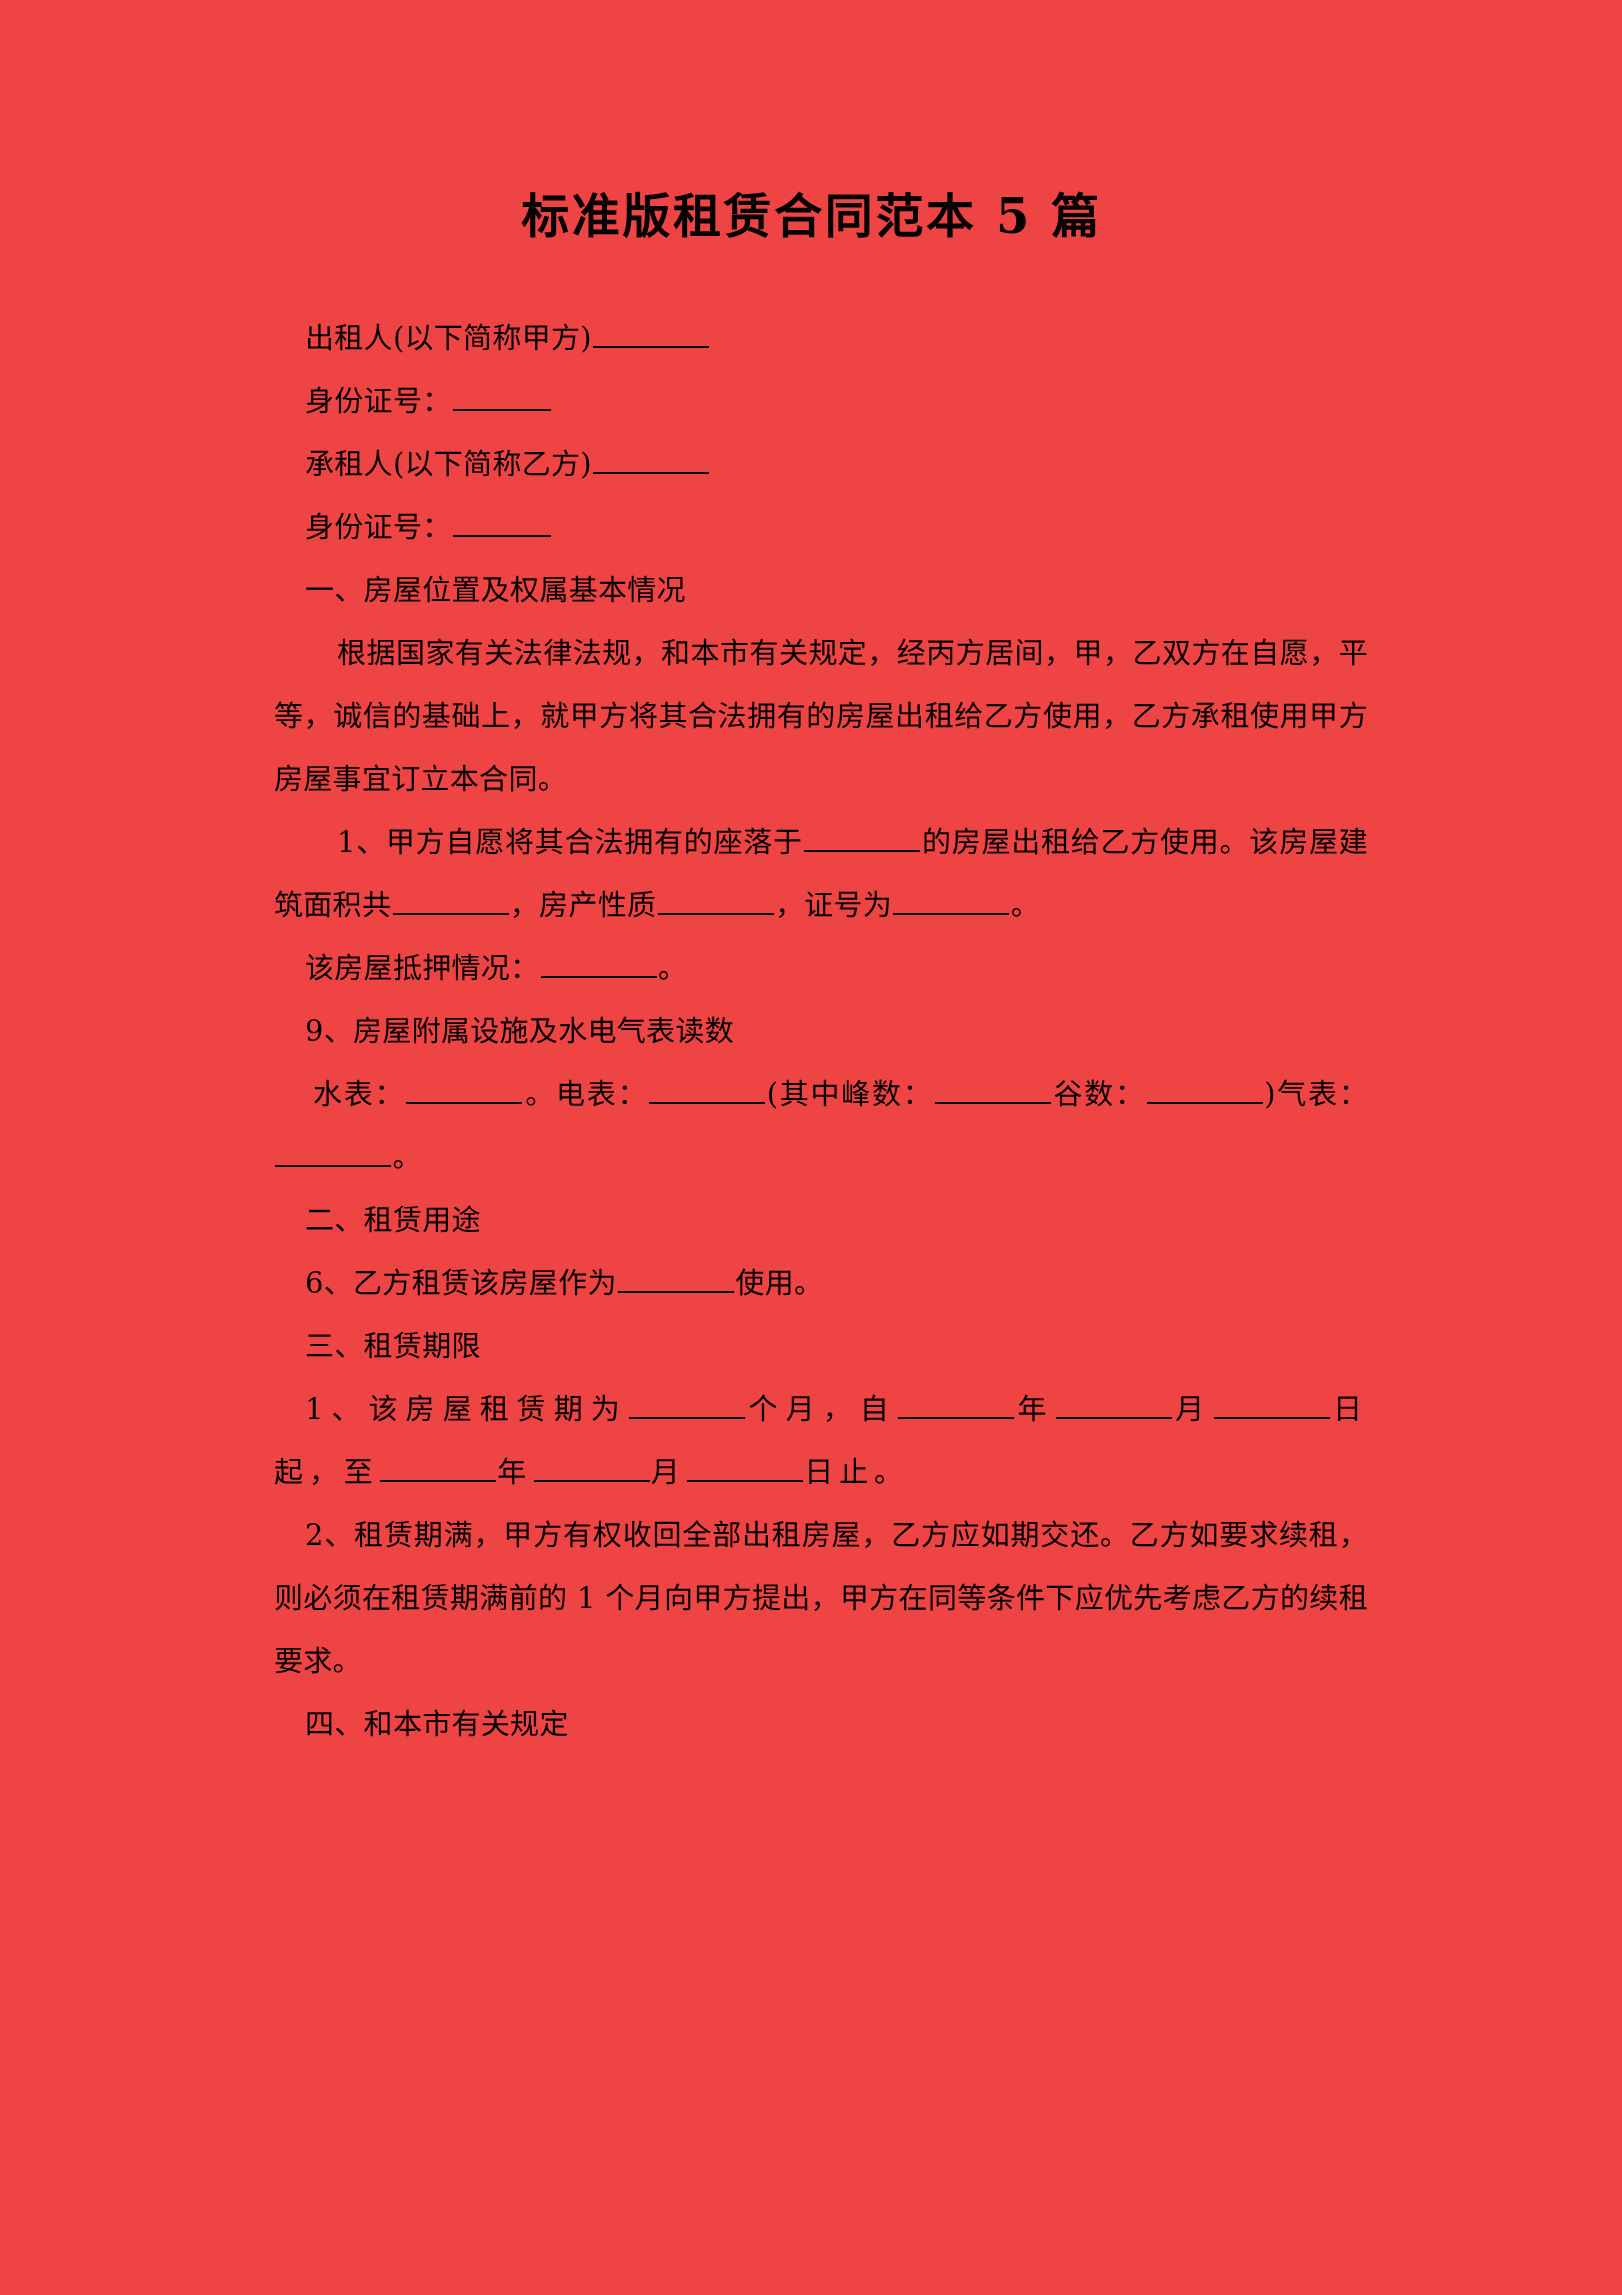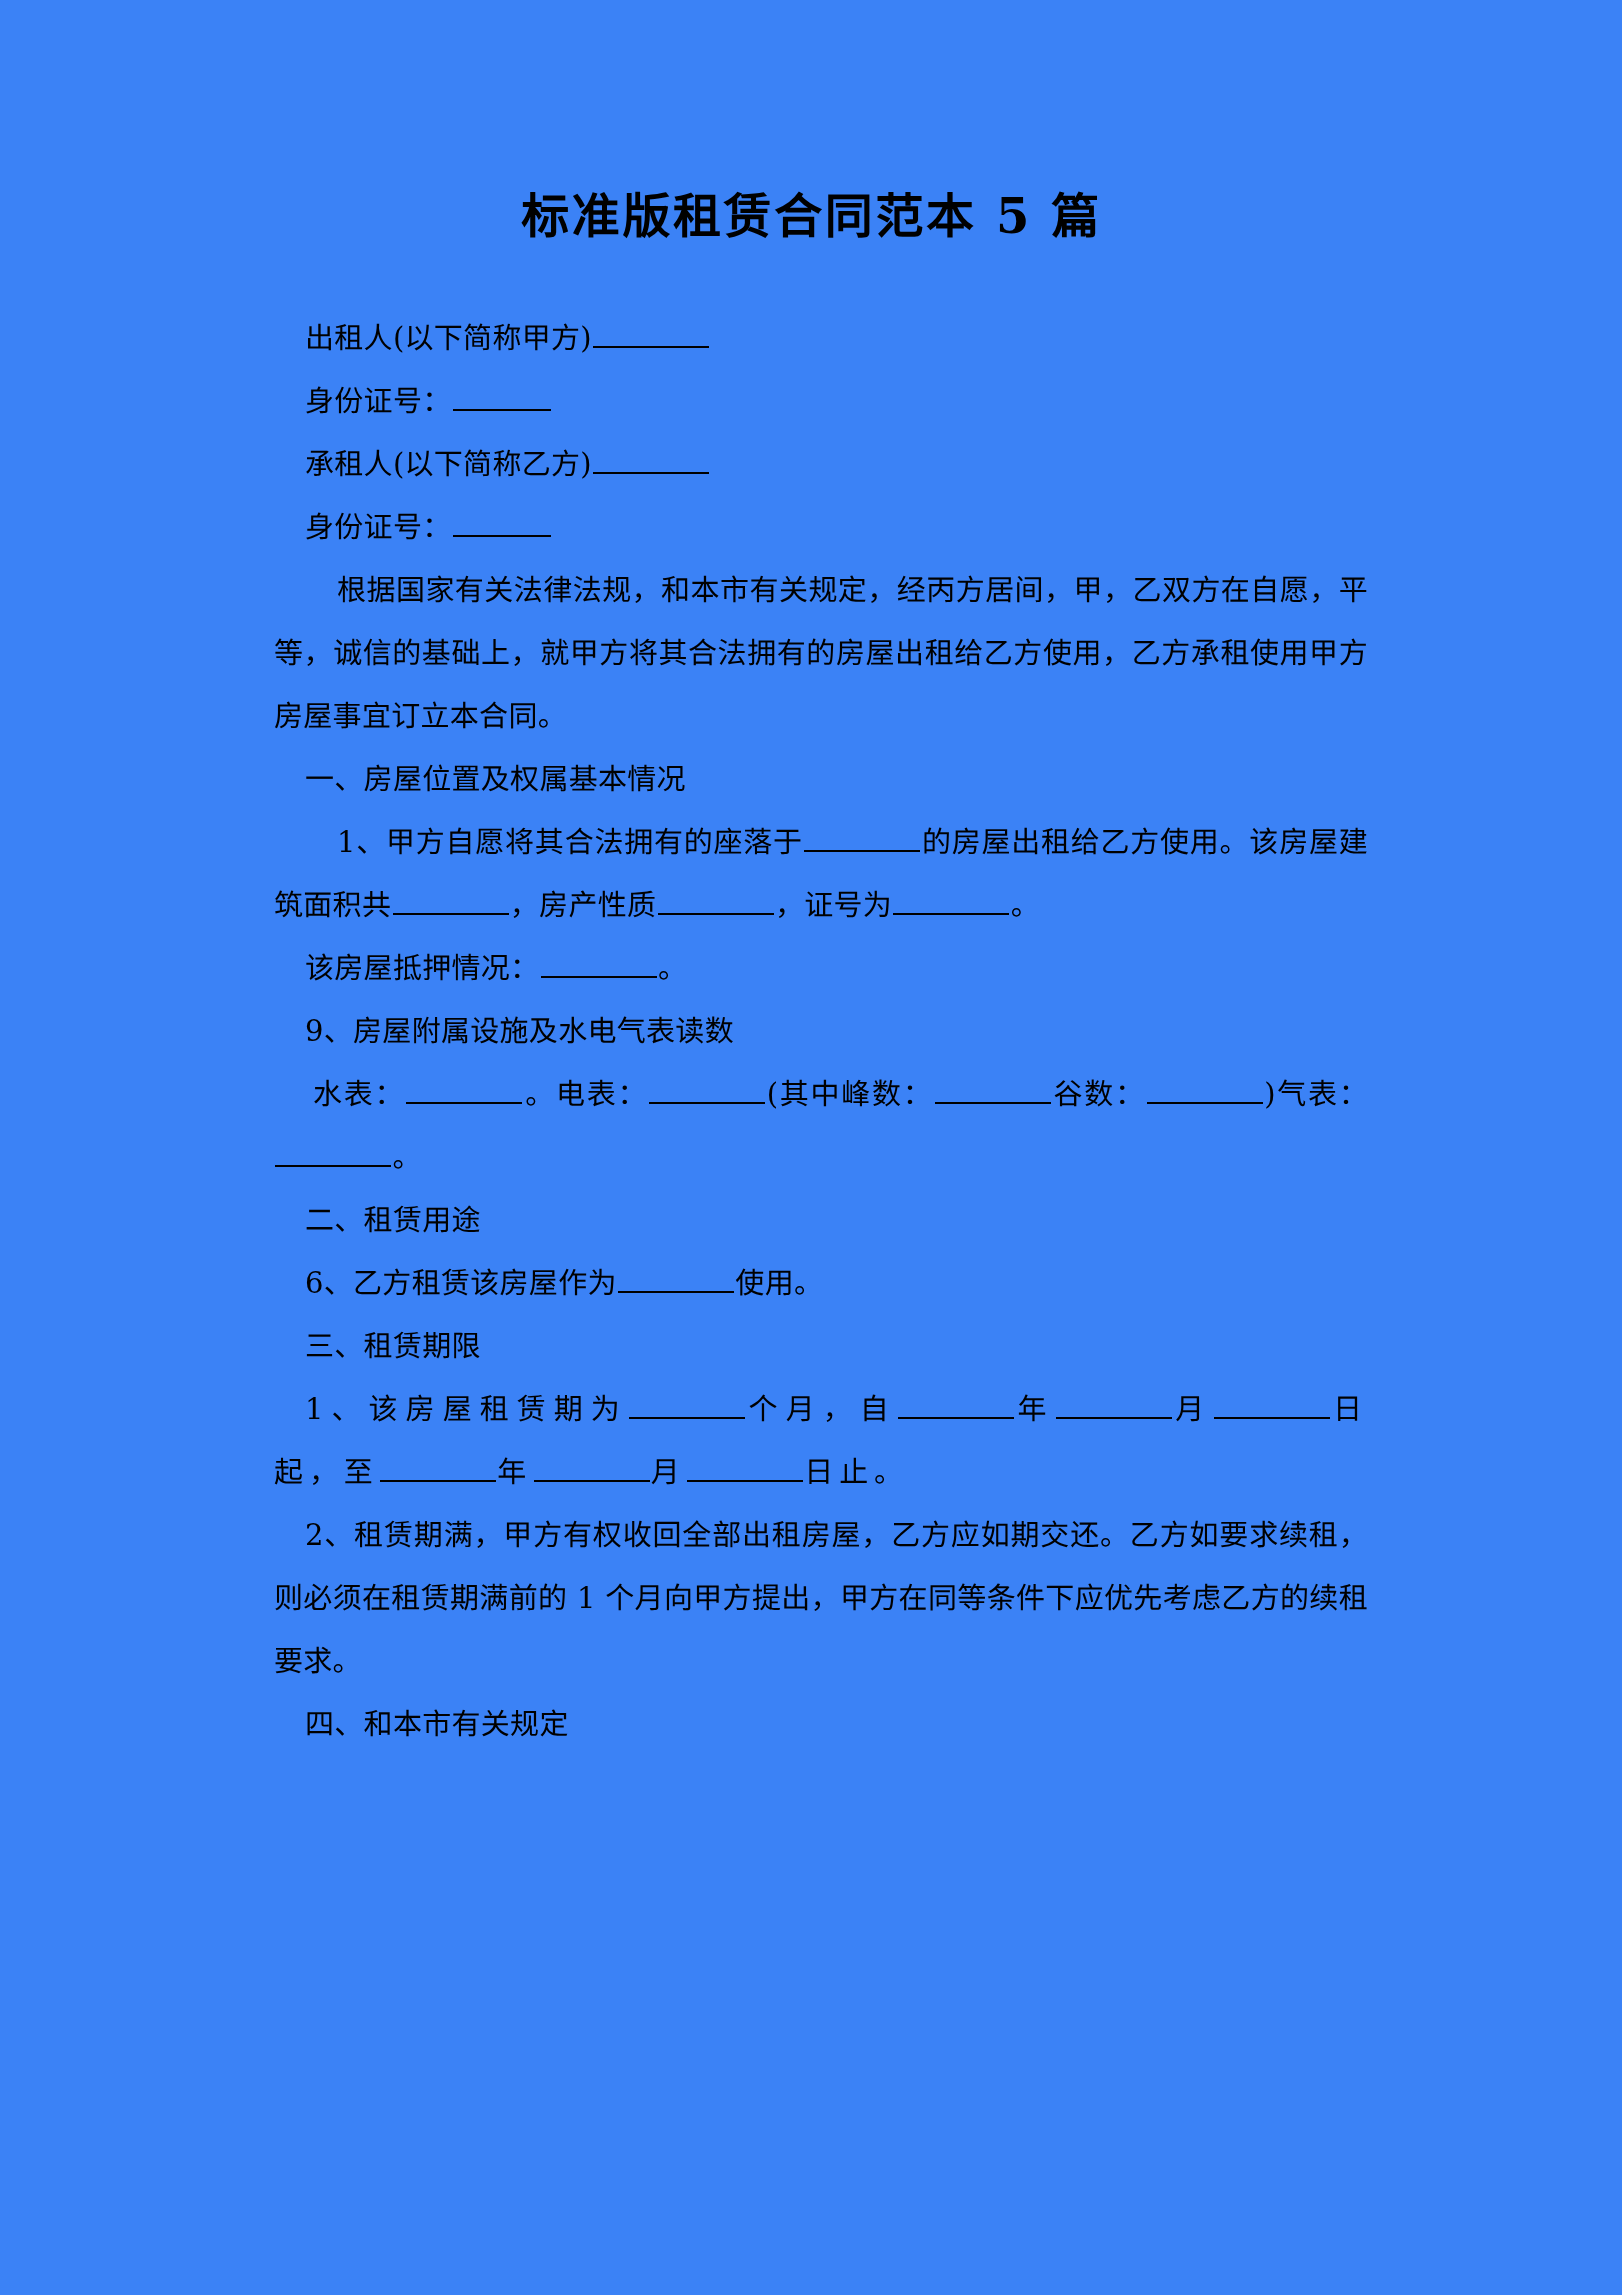--- a/index.html
+++ b/index.html
@@ -5,21 +5,21 @@
 <style>
   html, body {
     margin: 0;
     padding: 0;
     background: #ffffff;
   }
   .page {
     position: relative;
     width: 1623px;
     height: 2295px;
-    background: #3b82f6;
+    background: #ef4444;
     overflow: hidden;
     font-family: "DejaVu Serif", "Liberation Serif", serif;
     color: #000000;
     box-sizing: border-box;
     text-decoration: underline;
   }
   .doc-title {
     position: absolute;
     top: 188px;
     left: 0;
@@ -78,23 +78,23 @@
 
     <div class="ln indent"><span>出租人(以下简称甲方)</span><span class="fill f-lg"></span></div>
 
     <div class="ln indent"><span>身份证号：</span><span class="fill f-md"></span></div>
 
     <div class="ln indent"><span>承租人(以下简称乙方)</span><span class="fill f-lg"></span></div>
 
     <div class="ln indent"><span>身份证号：</span><span class="fill f-md"></span></div>
 
 
+    <div class="ln indent">一、房屋位置及权属基本情况</div>
+
     <div class="ln p" style="text-indent:63px;">根据国家有关法律法规，和本市有关规定，经丙方居间，甲，乙双方在自愿，平等，诚信的基础上，就甲方将其合法拥有的房屋出租给乙方使用，乙方承租使用甲方房屋事宜订立本合同。</div>
-
-    <div class="ln indent">一、房屋位置及权属基本情况</div>
 
     <div class="ln p" style="text-indent:63px;"><span>1、甲方自愿将其合法拥有的座落于</span><span class="fill f-lg"></span><span>的房屋出租给乙方使用。该房屋建筑面积共</span><span class="fill f-lg"></span><span>，房产性质</span><span class="fill f-lg"></span><span>，证号为</span><span class="fill f-lg"></span><span>。</span></div>
 
     <div class="ln indent"><span>该房屋抵押情况：</span><span class="fill f-lg"></span><span>。</span></div>
 
     <div class="ln indent">9、房屋附属设施及水电气表读数</div>
 
     <div class="ln p" style="text-indent:39px;"><span>水表：</span><span class="fill f-lg"></span><span>。</span><span>电表：</span><span class="fill f-lg"></span><span>(其中峰数：</span><span class="fill f-lg"></span><span>谷数：</span><span class="fill f-lg"></span><span>)气表：</span><span class="fill f-lg"></span><span>。</span></div>
 
     <div class="ln indent">二、租赁用途</div>

